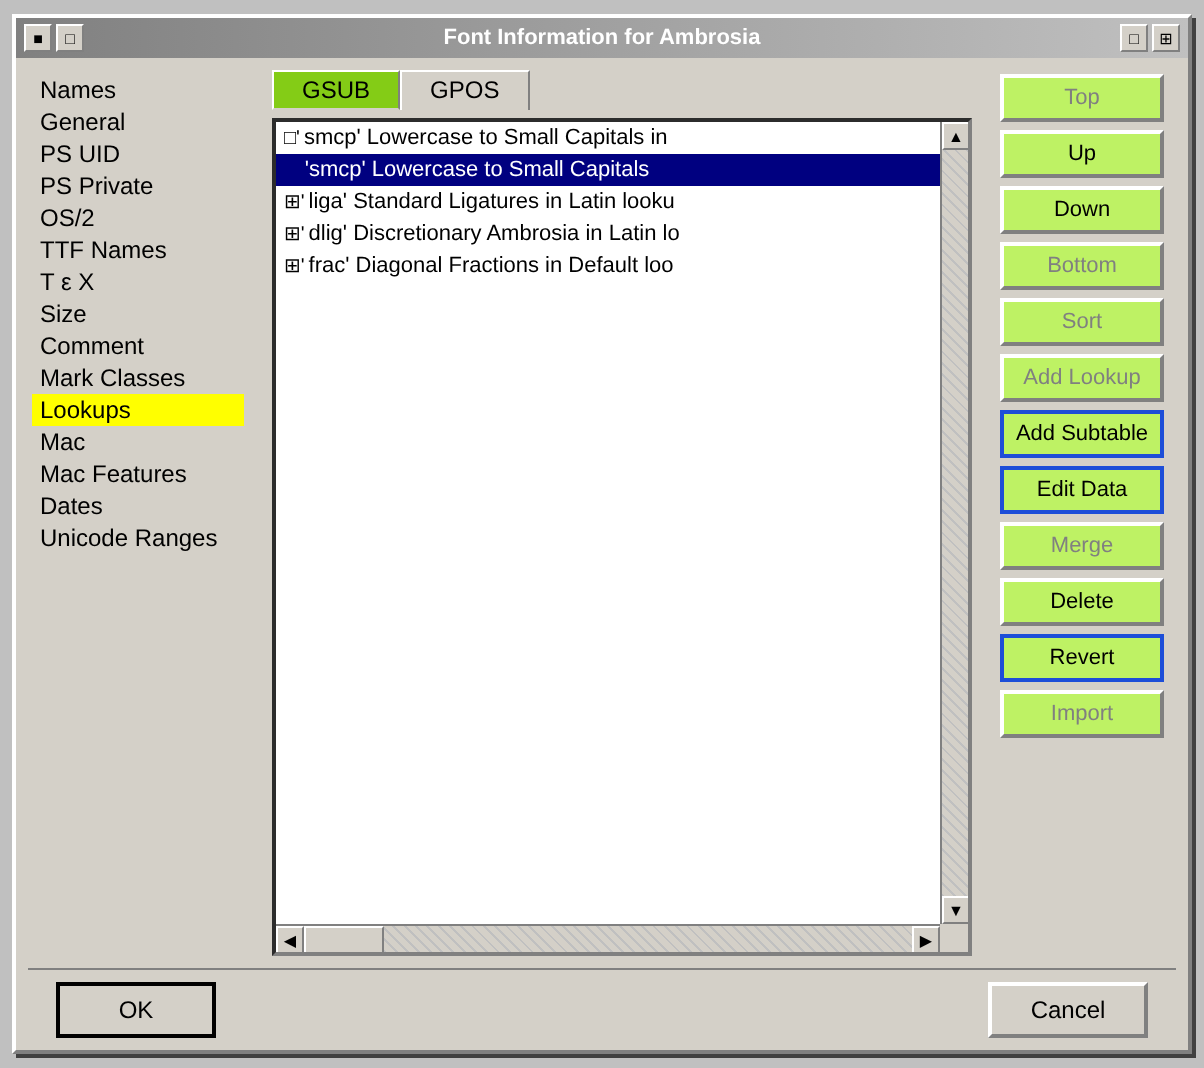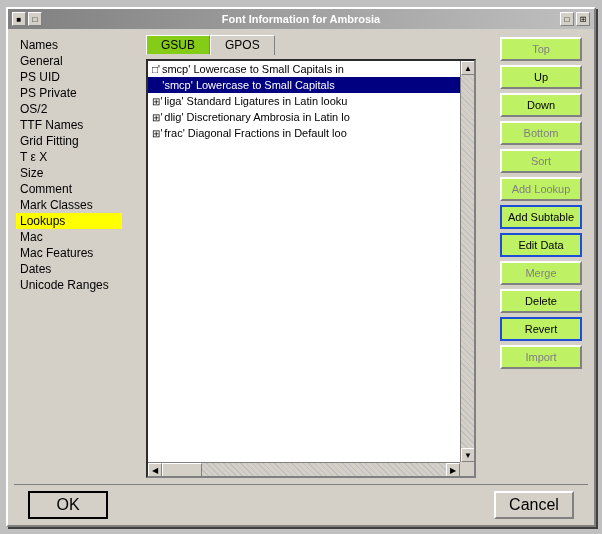--- a/index.html
+++ b/index.html
@@ -65,21 +65,21 @@
 
     .title-bar-right {
       display: flex;
       gap: 2px;
     }
 
     .window-body {
       display: flex;
       flex: 1;
       padding: 6px;
-      gap: 22px;
+      gap: 12px;
     }
 
     
     .sidebar {
       width: 110px;
       background: #d4d0c8;
       display: flex;
       flex-direction: column;
       padding: 2px;
     }
@@ -265,21 +265,21 @@
       align-items: center;
     }
 
     .bottom-btn {
       width: 80px;
       height: 28px;
       background: #d4d0c8;
       border: 2px solid #808080;
       border-top-color: #ffffff;
       border-left-color: #ffffff;
-      font-size: 16px;
+      font-size: 12px;
       cursor: pointer;
       display: flex;
       align-items: center;
       justify-content: center;
     }
 
     .bottom-btn.default-btn {
       border: 2px solid #000000;
     }
 
@@ -308,21 +308,20 @@
 
   <div class="window-body">
 
     <div class="sidebar">
       <div class="sidebar-item">Names</div>
       <div class="sidebar-item">General</div>
       <div class="sidebar-item">PS UID</div>
       <div class="sidebar-item">PS Private</div>
       <div class="sidebar-item">OS/2</div>
       <div class="sidebar-item">TTF Names</div>
-      <div class="sidebar-item">Grid Fitting</div>
       <div class="sidebar-item">T ε X</div>
       <div class="sidebar-item">Size</div>
       <div class="sidebar-item">Comment</div>
       <div class="sidebar-item">Mark Classes</div>
       <div class="sidebar-item selected">Lookups</div>
       <div class="sidebar-item">Mac</div>
       <div class="sidebar-item">Mac Features</div>
       <div class="sidebar-item">Dates</div>
       <div class="sidebar-item">Unicode Ranges</div>
     </div>

